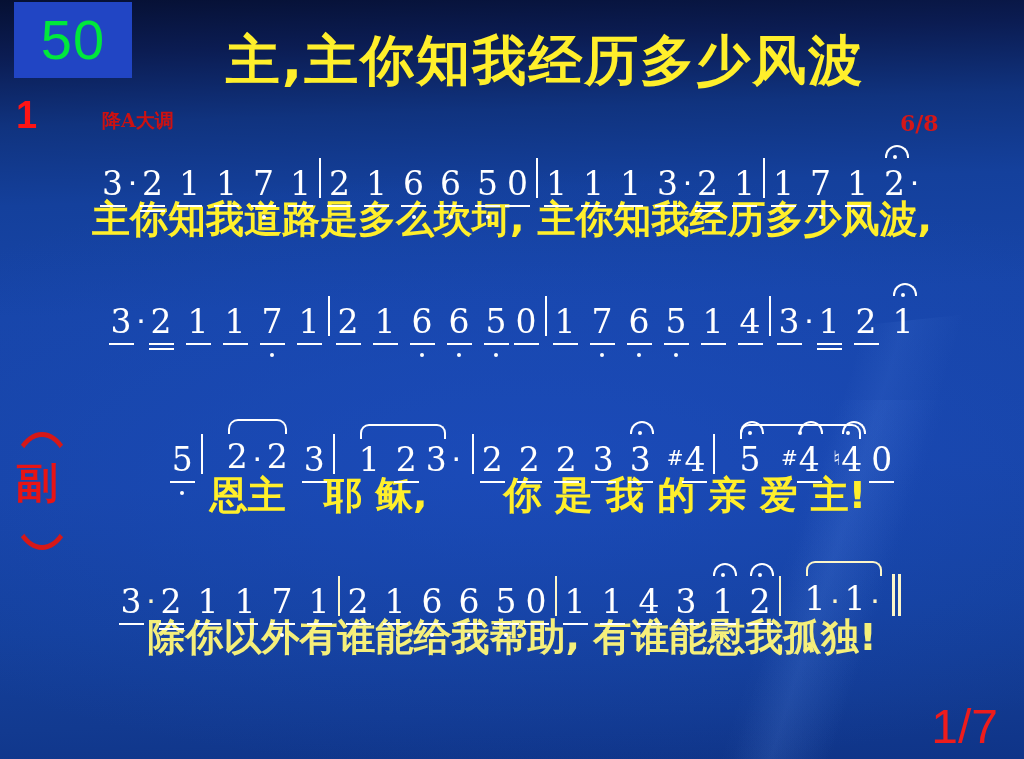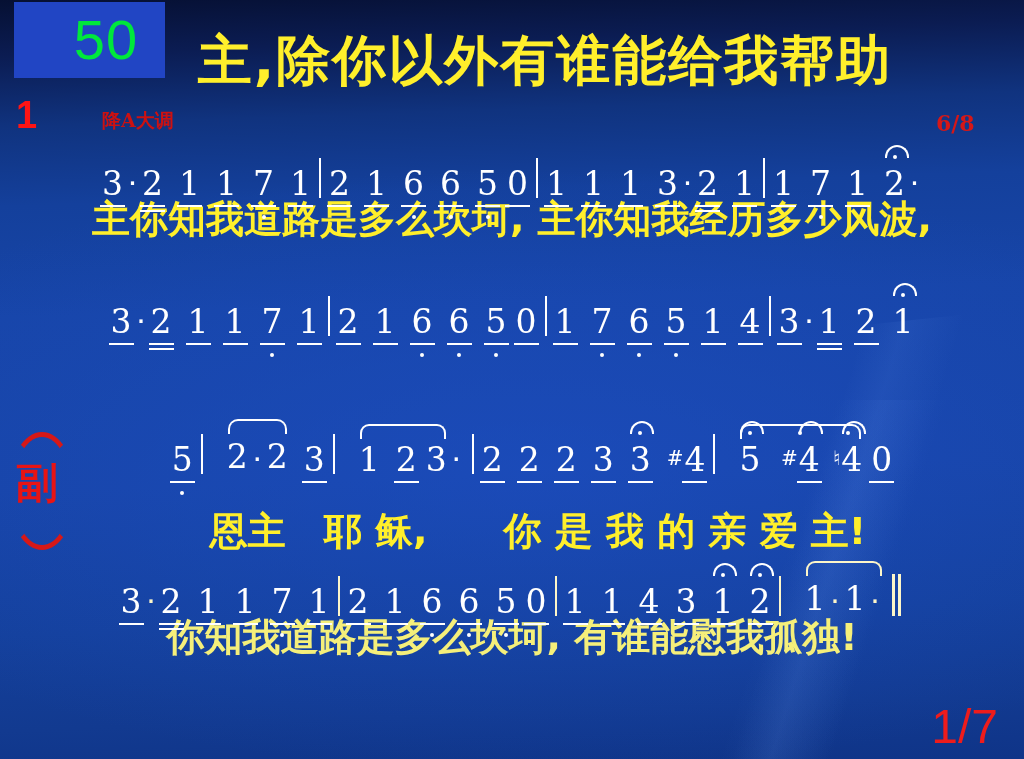--- a/index.html
+++ b/index.html
@@ -22,21 +22,21 @@
   }
   .swoosh2{
     position:absolute;left:300px;top:400px;width:900px;height:400px;
     background:linear-gradient(108deg,rgba(255,255,255,0) 52%,rgba(110,160,250,.07) 57%,rgba(255,255,255,0) 63%);
     pointer-events:none;
   }
 
   
   .num-badge{
     position:absolute;left:14px;top:2px;width:118px;height:76px;
-    background:#2145c4;display:flex;align-items:center;justify-content:center;padding-left:33px;
+    background:#2145c4;display:flex;align-items:center;justify-content:center;
   }
   .num-badge span{
     color:#00e83c;font-size:56px;font-weight:400;line-height:1;
     font-family:"Liberation Sans",sans-serif;letter-spacing:1px;
   }
   .song-title{
     position:absolute;left:180px;top:34px;width:730px;text-align:center;
     color:#ffef2b;font-size:54px;font-weight:bold;line-height:1;
     font-family:"DejaVu Sans","Liberation Sans",sans-serif;
     letter-spacing:2px;white-space:nowrap;
@@ -48,21 +48,20 @@
   .key-sig{
     position:absolute;left:78px;top:111px;color:#cc1111;
     font-size:19px;font-weight:bold;line-height:1;
     font-family:"DejaVu Serif","Liberation Serif",serif;
     padding-left:24px;
   }
   .time-sig{
     position:absolute;left:900px;top:112px;color:#d51717;
     font-size:22px;font-weight:bold;line-height:1;
     font-family:"DejaVu Serif","Liberation Serif",serif;
-    margin-left:36px;
   }
   .page-num{
     position:absolute;right:26px;bottom:8px;color:#ee1c1c;
     font-size:48px;font-weight:400;line-height:1;text-align:right;
   }
 
   
   .stave{position:absolute;left:0;width:1024px;}
   .notes{
     display:flex;align-items:flex-end;justify-content:center;
@@ -156,21 +155,21 @@
 </head>
 <body>
 
 <div id="slide">
   <div class="swoosh"></div>
   <div class="swoosh2"></div>
 
   <div class="num-badge">
     <span>50</span>
   </div>
-  <div class="song-title">主,除你以外有谁能给我帮助</div>
+  <div class="song-title">主,主你知我经历多少风波</div>
   <div class="verse-num">1</div>
   <div class="key-sig">降A大调</div>
   <div class="time-sig">6/8</div>
   <div class="page-num">1/7</div>
 
   <div class="stave white-notes" style="top:150px;">
     <div class="notes">
       <span class="n u1"><span class="d">3</span></span>
         <span class="dotx">·</span>
         <span class="n u2"><span class="d">2</span></span>
@@ -295,21 +294,21 @@
       <span class="n u1"><span class="acc">#</span><span class="d">4</span></span>
       <span class="bar"></span>
       <span class="slurwrap"><i class="slur flat"></i>
         <span class="n hi"><span class="d">5<i class="cap"></i></span></span><span class="sp"></span>
         <span class="n u1 hi"><span class="acc">#</span><span class="d">4<i class="cap"></i></span></span><span class="sp-s"></span>
         <span class="n hi"><span class="acc">♮</span><span class="d">4<i class="cap"></i></span></span>
       </span>
         <span class="sp-s"></span>
       <span class="n u1"><span class="d">0</span></span>
     </div>
-    <div class="lyric" style="padding-left:52px;margin-top:36px;">恩主　耶 稣,　　你 是 我 的 亲 爱 主!</div>
+    <div class="lyric" style="padding-left:52px;">恩主　耶 稣,　　你 是 我 的 亲 爱 主!</div>
   </div>
 
   <div class="stave cream-notes" style="top:568px;">
     <div class="notes">
       <span class="n u1"><span class="d">3</span></span>
         <span class="dotx">·</span>
         <span class="n u2"><span class="d">2</span></span>
         <span class="sp"></span>
       <span class="n u1"><span class="d">1</span></span>
         <span class="sp"></span>
@@ -339,15 +338,15 @@
         <span class="sp"></span>
       <span class="n u1"><span class="d">3</span></span>
         <span class="sp"></span>
       <span class="n u1 hi"><span class="d">1<i class="cap"></i></span></span>
         <span class="sp"></span>
       <span class="n u1 hi"><span class="d">2<i class="cap"></i></span></span>
       <span class="bar"></span>
       <span class="slurwrap"><i class="slur flat"></i><span class="n"><span class="d">1</span></span><span class="dotx">·</span><span class="n"><span class="d">1</span></span><span class="dotx">·</span></span>
       <span class="dbar"></span>
     </div>
-    <div class="lyric">你知我道路是多么坎坷, 有谁能慰我孤独!</div>
+    <div class="lyric">除你以外有谁能给我帮助, 有谁能慰我孤独!</div>
   </div>
 </div>
 
 </body></html>

